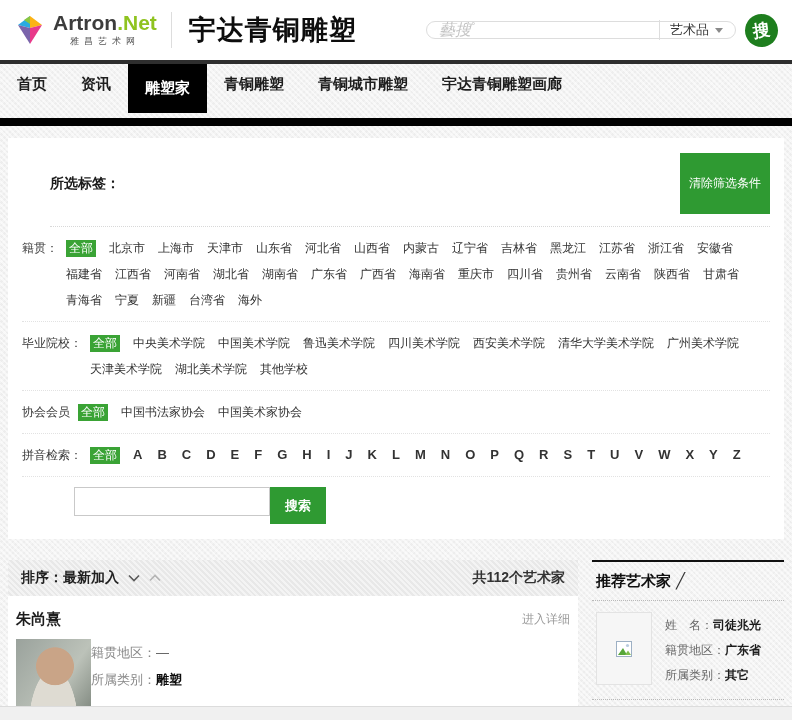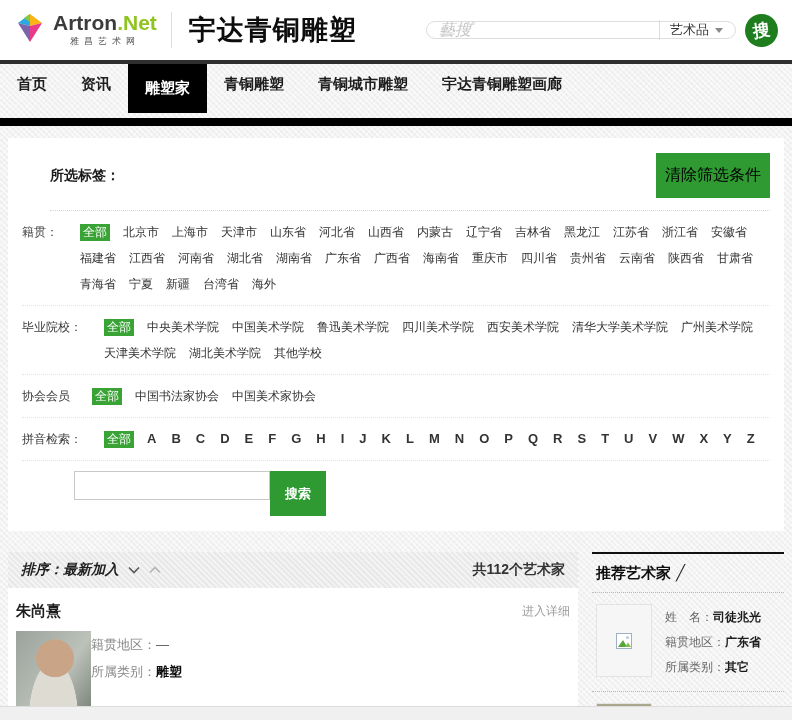--- a/index.html
+++ b/index.html
@@ -7,21 +7,21 @@
   body { font-family:"Liberation Sans","DejaVu Sans",sans-serif; }
   .page{
     position:relative; width:792px; height:720px; overflow:hidden; background-color:#f3f3f3;
     background-image:
       repeating-linear-gradient(45deg, rgba(255,255,255,.55) 0 2px, rgba(0,0,0,0) 2px 4px),
       repeating-linear-gradient(-45deg, rgba(0,0,0,.025) 0 2px, rgba(0,0,0,0) 2px 4px);
   }
   
   .header{ height:64px; background:#fff; display:flex; align-items:center; padding:0 14px;
            border-bottom:4px solid #2e2e2e; }
-  .logo{ display:flex; align-items:flex-start; gap:7px; cursor:pointer; }
+  .logo{ display:flex; align-items:center; gap:7px; cursor:pointer; }
   .logo-text .brand-line{ font-size:21px; font-weight:bold; color:#3c3c3c; line-height:22px; }
   .brand-suffix{ color:var(--logo-green,#8fc31f); }
   .brand-sub{ font-size:9px; color:#555; letter-spacing:5px; text-align:center; margin-top:1px; }
   .v-divider{ width:1px; height:36px; background:#ddd; margin:0 17px 0 14px; }
   .site-title{ font-size:27px; font-weight:bold; color:#0d0d0d; letter-spacing:1px; }
   .spacer{ flex:1; }
   .search-pill{ width:310px; height:18px; border:1px solid #ddd; border-radius:18px;
     display:flex; align-items:center; padding:0 12px; background:#fff; cursor:text; }
   .ph{ flex:1; font-size:16px; color:#c4c4c4; font-family:"DejaVu Serif","Liberation Serif",serif;
        font-style:italic; }
@@ -40,41 +40,41 @@
   .nav-items{ display:flex; height:41px; position:relative; z-index:1; padding-left:0; }
   .nav-item{ display:flex; align-items:center; padding:0 17px; font-size:15px; font-weight:bold;
              color:#1e1e1e; cursor:pointer; height:41px; }
   .nav-item.active{ background:#000; color:#fff; height:49px; }
   
   .content{ padding:12px 8px 0; }
   .filter-card{ background:#fff; padding:2px 14px 0; }
   .filter-head{ display:flex; justify-content:space-between; align-items:center; padding:13px 0 12px;
                 border-bottom:1px dotted #d8d8d8;margin-left:28px; }
   .filter-title{ font-size:14px; font-weight:bold; color:#1a1a1a; }
-  .clear-btn{ background:var(--accent-green,#2f9a32); color:#000000; border:0; font-size:16px;
-              padding:12px 9px; cursor:pointer; }
+  .clear-btn{ background:var(--accent-green,#2f9a32); color:#ffffff; border:0; font-size:12px;
+              padding:22px 9px; cursor:pointer; }
   .filter-group{ display:flex; padding:8px 0; font-size:12px; line-height:26px; }
   .filter-group + .filter-group{ border-top:1px dotted #e2e2e2; }
   .fg-label{ white-space:nowrap; color:#3a3a3a; }
-  .fg-opts{ flex:1; margin-left:22px; }
+  .fg-opts{ flex:1; margin-left:8px; }
   .all-badge{ display:inline-block; background:var(--badge-green,#3aa335); color:#fff;
               line-height:17px; padding:0 3px; margin-right:13px; cursor:pointer; }
   .fg-opt{ display:inline-block; margin-right:13px; color:#333; cursor:pointer; }
   .fg-opt.letter{ font-weight:bold; margin-right:15px; font-size:13px; }
   .filter-search-row{ border-top:1px dotted #e2e2e2; padding:10px 0 15px 52px; display:flex; }
   .filter-input{ width:196px; height:29px; border:1px solid #c9c9c9; padding:0 6px; font-size:13px; }
-  .filter-search-btn{ width:56px; height:45px; background:var(--accent-green,#2f9a32); border:0;
+  .filter-search-btn{ width:56px; height:37px; background:var(--accent-green,#2f9a32); border:0;
                       color:#fff; font-size:13px; font-weight:bold; cursor:pointer; }
   
   .columns{ display:flex; gap:14px; margin-top:21px; }
   .left-col{ width:570px; }
   .sort-bar{ height:36px; background-color:#e8e8e8;
     background-image:repeating-linear-gradient(45deg, rgba(255,255,255,.5) 0 2px, rgba(0,0,0,0) 2px 4px);
     display:flex; align-items:center; justify-content:space-between; padding:0 13px; }
-  .sort-left{ display:flex; align-items:center; gap:9px; font-size:14px; font-weight:bold; color:#1f1f1f;font-style:italic; }
+  .sort-left{ display:flex; align-items:center; gap:9px; font-size:14px; font-weight:bold; color:#1f1f1f; }
   .sort-ic{ cursor:pointer; display:inline-flex; }
   .total{ font-size:14px; font-weight:bold; color:#333; }
   .artist-list{ background:#fff; padding:0 8px; }
   .entry + .entry{ border-top:1px dotted #c9c9c9; }
   .entry-head{ display:flex; justify-content:space-between; align-items:center; padding:14px 0 10px; }
   .entry-name{ font-size:15px; font-weight:bold; color:#1d1d1d; cursor:pointer; }
   .entry-link{ font-size:12px; color:#999; cursor:pointer; }
   .entry-body{ display:flex; gap:0; padding-bottom:16px; }
   .photo{ width:75px; height:94px; flex:0 0 auto; cursor:pointer; }
   .fields{ font-size:13px; line-height:27px; }

